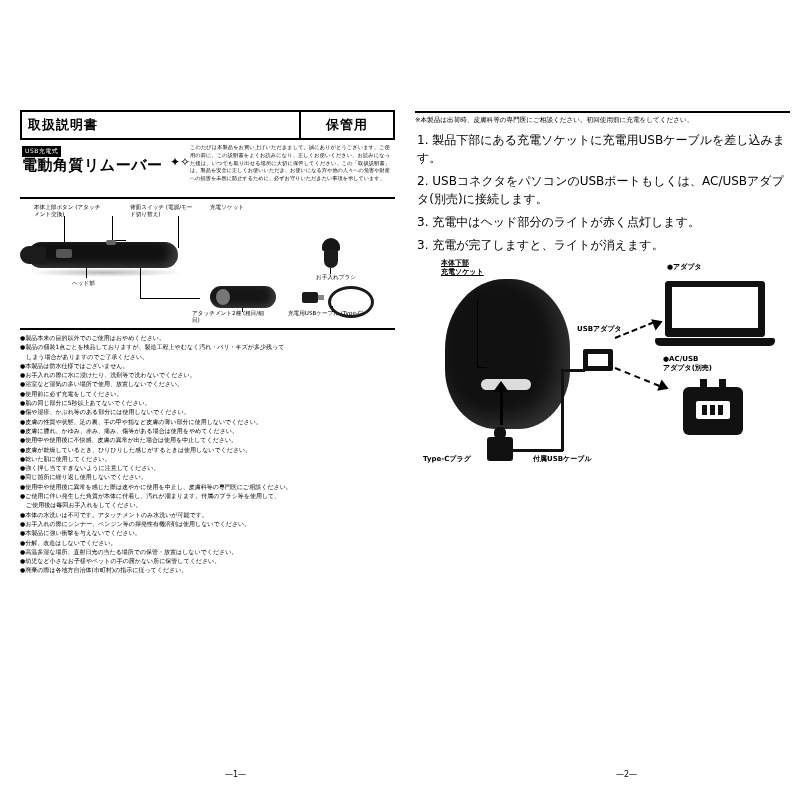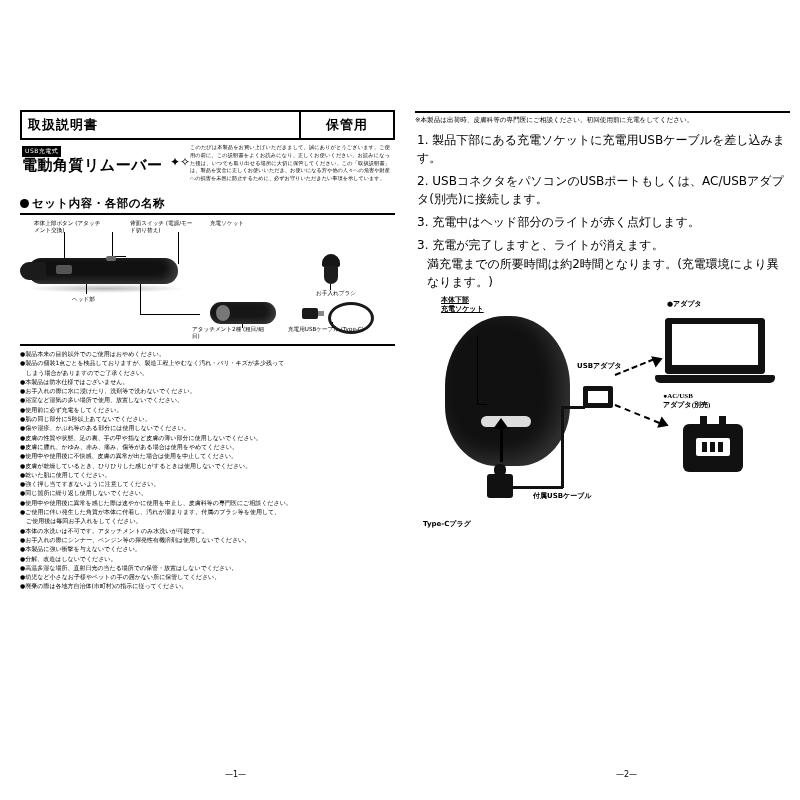--- a/index.html
+++ b/index.html
@@ -196,24 +196,20 @@
         <div class="t2">保管用</div>
       </div>
 
       <div class="intro">
         <span class="usbtag">USB充電式</span>
         <span class="prodname">電動角質リムーバー</span>
         <span class="sparkle">✦✧</span>
         <span class="intro-text">このたびは本製品をお買い上げいただきまして、誠にありがとうございます。ご使用の前に、この説明書をよくお読みになり、正しくお使いください。お読みになった後は、いつでも取り出せる場所に大切に保管してください。この「取扱説明書」は、製品を安全に正しくお使いいただき、お使いになる方や他の人々への危害や財産への損害を未然に防止するために、必ずお守りいただきたい事項を示しています。</span>
       </div>
 
-      <div class="sec-head">
-        <span class="bullet"></span>
-        <span>セット内容・各部の名称</span>
-      </div>
       <div class="rule"></div>
 
       <div class="fig">
 
         <div class="lbl l" style="left:14px;top:2px;width:70px;">本体上部ボタン
 (アタッチメント交換)</div>
         <div class="lbl l" style="left:110px;top:2px;width:66px;">背面スイッチ
 (電源/モード切り替え)</div>
         <div class="lbl l" style="left:190px;top:2px;width:60px;">充電ソケット</div>
         <div class="lbl" style="left:288px;top:72px;width:56px;">お手入れブラシ</div>
@@ -293,42 +289,41 @@
     <div class="col col-right">
 
       <div class="rule"></div>
 
       <div class="charge-list">
         <div class="note">※本製品は出荷時、皮膚科等の専門医にご相談ください。初回使用前に充電をしてください。</div>
         <div class="step">1. 製品下部にある充電ソケットに充電用USBケーブルを差し込みます。</div>
         <div class="step">2. USBコネクタをパソコンのUSBポートもしくは、AC/USBアダプタ(別売)に接続します。</div>
         <div class="step">3. 充電中はヘッド部分のライトが赤く点灯します。</div>
         <div class="step">3. 充電が完了しますと、ライトが消えます。</div>
-        <div class="step" style="padding-left:12px;margin-top:-4px;">満充電までの所要時間は約2時間となります。(充電環境により異なります。)</div>
       </div>
 
       <div class="diag">
         <div class="dlbl" style="left:26px;top:0px;white-space:pre-line;text-decoration:underline;">本体下部
 充電ソケット</div>
 
         <div class="blob">
           <div class="slot"></div>
         </div>
 
         <div class="line vline" style="left:62px;top:40px;height:68px;"></div>
         <div class="line hline" style="left:62px;top:108px;width:10px;"></div>
 
         <div class="line vline" style="left:85px;top:132px;height:34px;width:3px;background:#000;"></div>
         <div class="arrow" style="left:78px;top:122px;border-left:8px solid transparent;border-right:8px solid transparent;border-bottom:11px solid #000;"></div>
 
         <div class="tcplug">
           <div class="bd"></div>
             <div class="tp"></div>
         </div>
-        <div class="dlbl" style="left:8px;top:196px;margin-top:28px;">Type-Cプラグ</div>
+        <div class="dlbl" style="left:8px;top:196px;">Type-Cプラグ</div>
 
         <div class="wire" style="left:96px;top:190px;width:52px;height:3px;"></div>
         <div class="wire" style="left:146px;top:112px;width:3px;height:80px;"></div>
         <div class="wire" style="left:146px;top:110px;width:24px;height:3px;"></div>
 
         <div class="dlbl" style="left:118px;top:196px;">付属USBケーブル</div>
 
         <div class="usbconn">
           <div class="bd"></div>
             <div class="hole"></div>
@@ -342,21 +337,21 @@
         <div class="arrow" style="left:244px;top:122px;border-top:6px solid transparent;border-bottom:6px solid transparent;border-left:10px solid #000;transform:rotate(22deg);"></div>
 
         <div class="dlbl" style="left:252px;top:4px;">●アダプタ</div>
         <div class="laptop">
           <div class="screen">
               <i></i>
             </div>
           <div class="base"></div>
         </div>
 
-        <div class="dlbl" style="left:248px;top:96px;white-space:pre-line;font-family:Liberation Serif, serif;">●AC/USB
+        <div class="dlbl" style="left:248px;top:96px;white-space:pre-line;">●AC/USB
 アダプタ(別売)</div>
         <div class="adapter">
           <div class="pin p1"></div>
             <div class="pin p2"></div>
           <div class="body"></div>
           <div class="port">
               <b class="b1"></b>
               <b class="b2"></b>
               <b class="b3"></b>
             </div>

